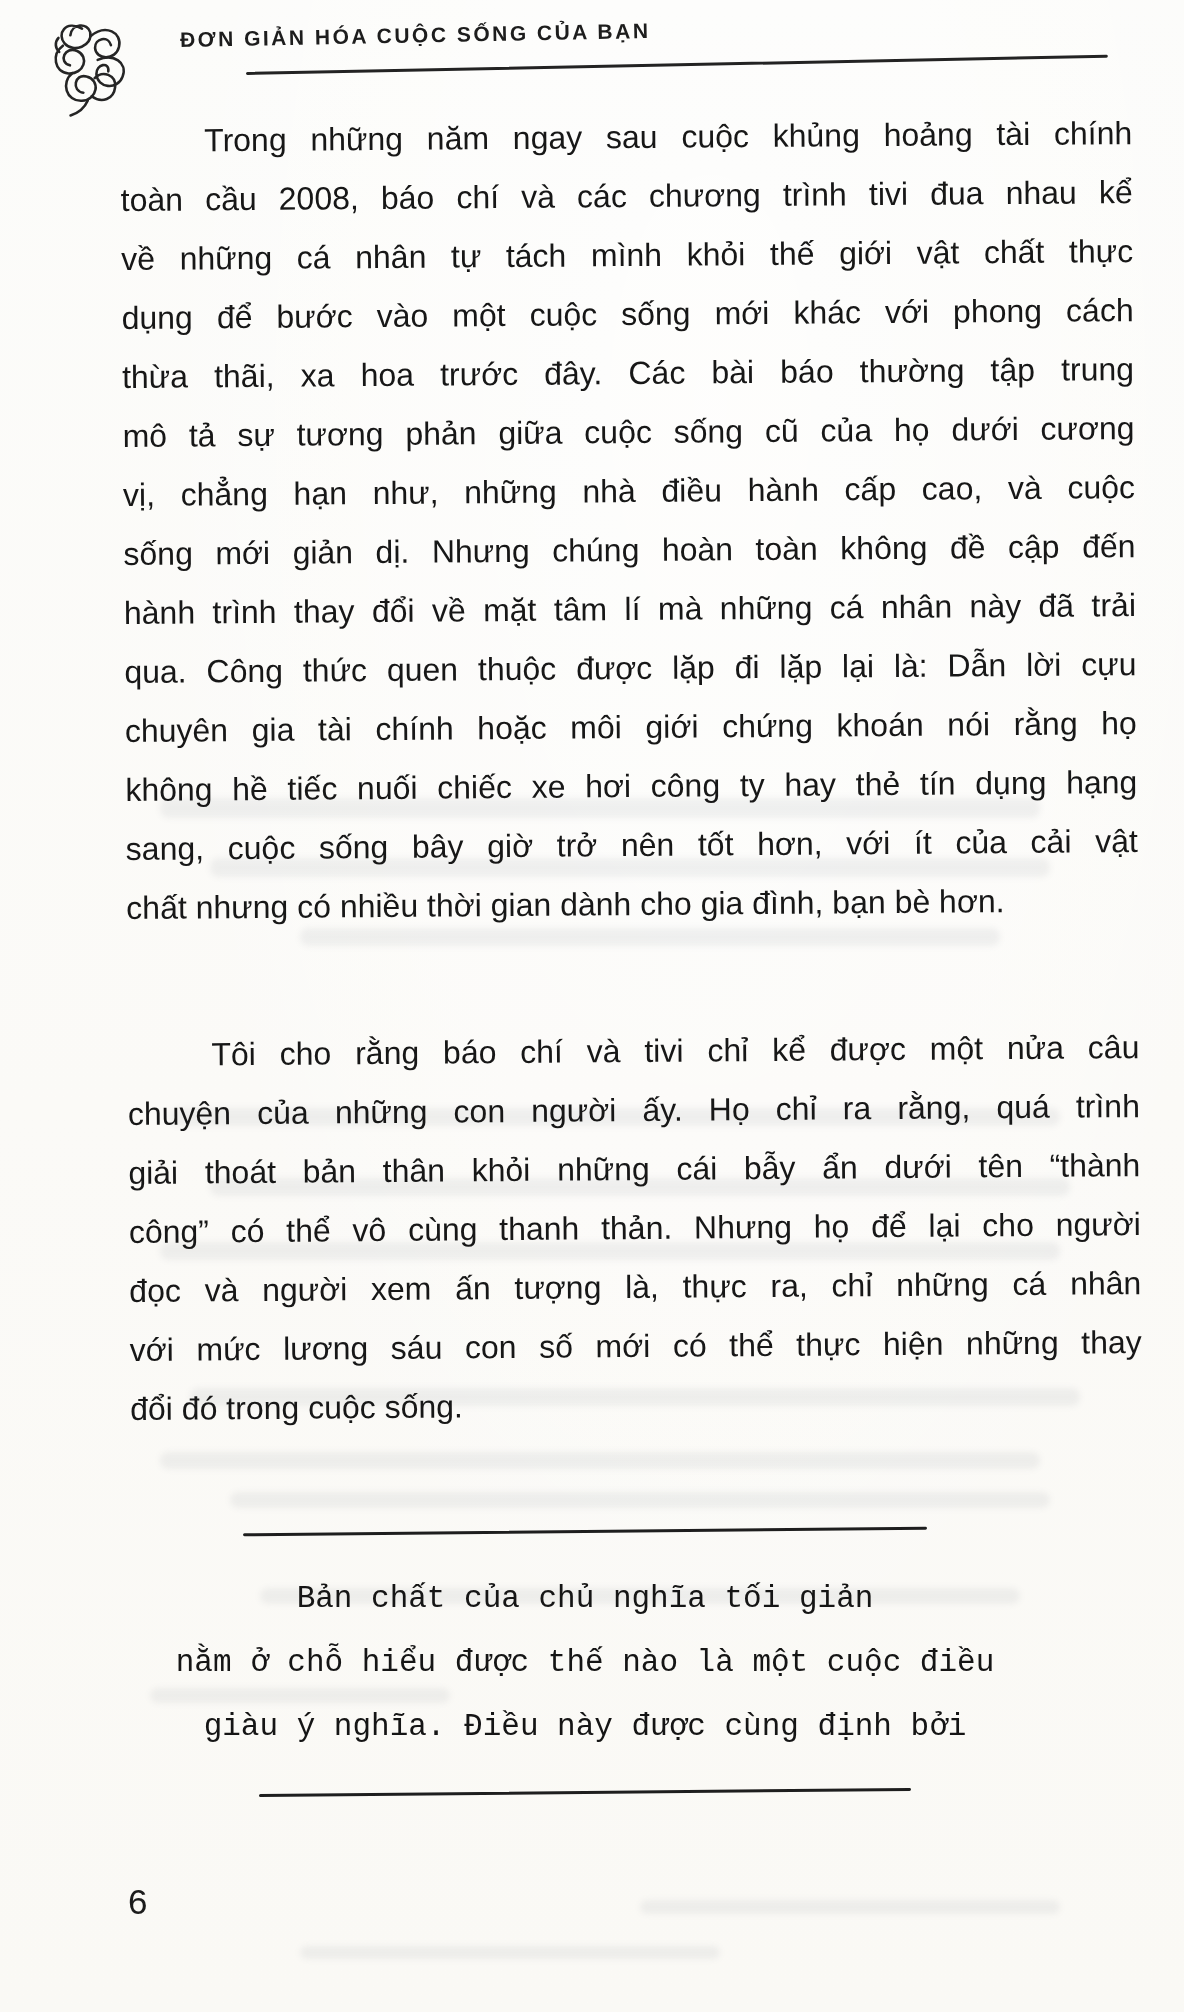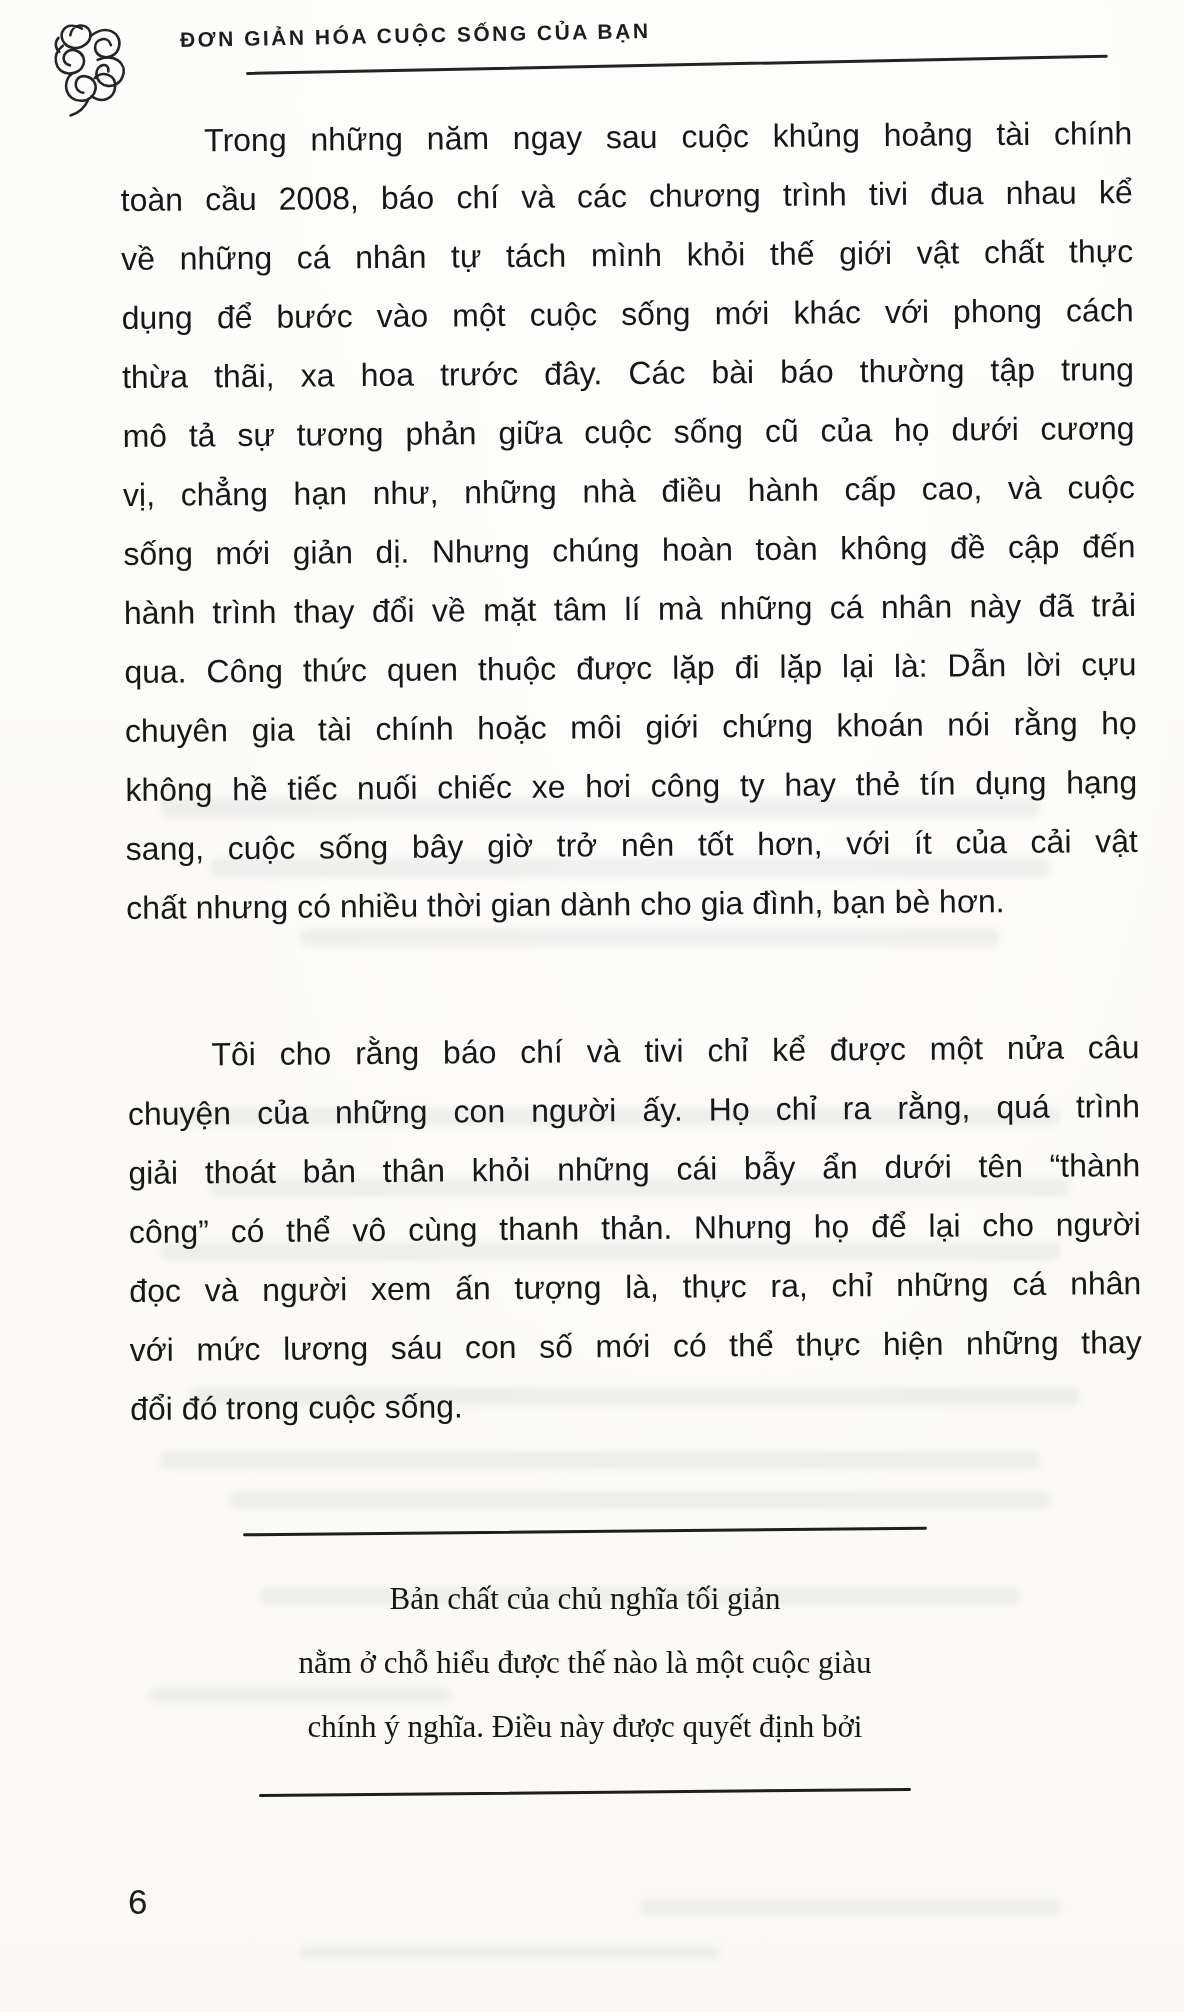--- a/index.html
+++ b/index.html
@@ -58,21 +58,21 @@
     overflow: visible;
   }
   .tline.indent { padding-left: 84px; }
   .tline.endline { text-align-last: left; }
   .para2 { margin-top: 88px; }
 
   
   .quote {
     position: absolute; left: 120px; top: 1518px;
     width: 930px;
-    font-family: Liberation Serif, serif;
+    font-family: Liberation Mono, monospace;
     font-size: 31px;
     line-height: 64px;
     color: #151515;
     text-align: center;
   }
   .qrule {
     height: 3px; background: #1e1e1e; border-radius: 2px;
     transform: rotate(-0.55deg);
   }
   .qrule.top    { width: 684px; margin: 12px auto 34px auto; }
@@ -153,20 +153,20 @@
       <div class="tline">công” có thể vô cùng thanh thản. Nhưng họ để lại cho người</div>
       <div class="tline">đọc và người xem ấn tượng là, thực ra, chỉ những cá nhân</div>
       <div class="tline">với mức lương sáu con số mới có thể thực hiện những thay</div>
       <div class="tline endline">đổi đó trong cuộc sống.</div>
     </section>
   </main>
 
   <section class="quote">
     <div class="qrule top"></div>
     <div class="qline">Bản chất của chủ nghĩa tối giản</div>
-    <div class="qline">nằm ở chỗ hiểu được thế nào là một cuộc giàu</div>
-    <div class="qline">chính ý nghĩa. Điều này được quyết định bởi</div>
+    <div class="qline">nằm ở chỗ hiểu được thế nào là một cuộc điều</div>
+    <div class="qline">giàu ý nghĩa. Điều này được cùng định bởi</div>
     <div class="qrule bottom"></div>
   </section>
 
   <div class="pagenum">6</div>
 
 </div>
 
 </body></html>

